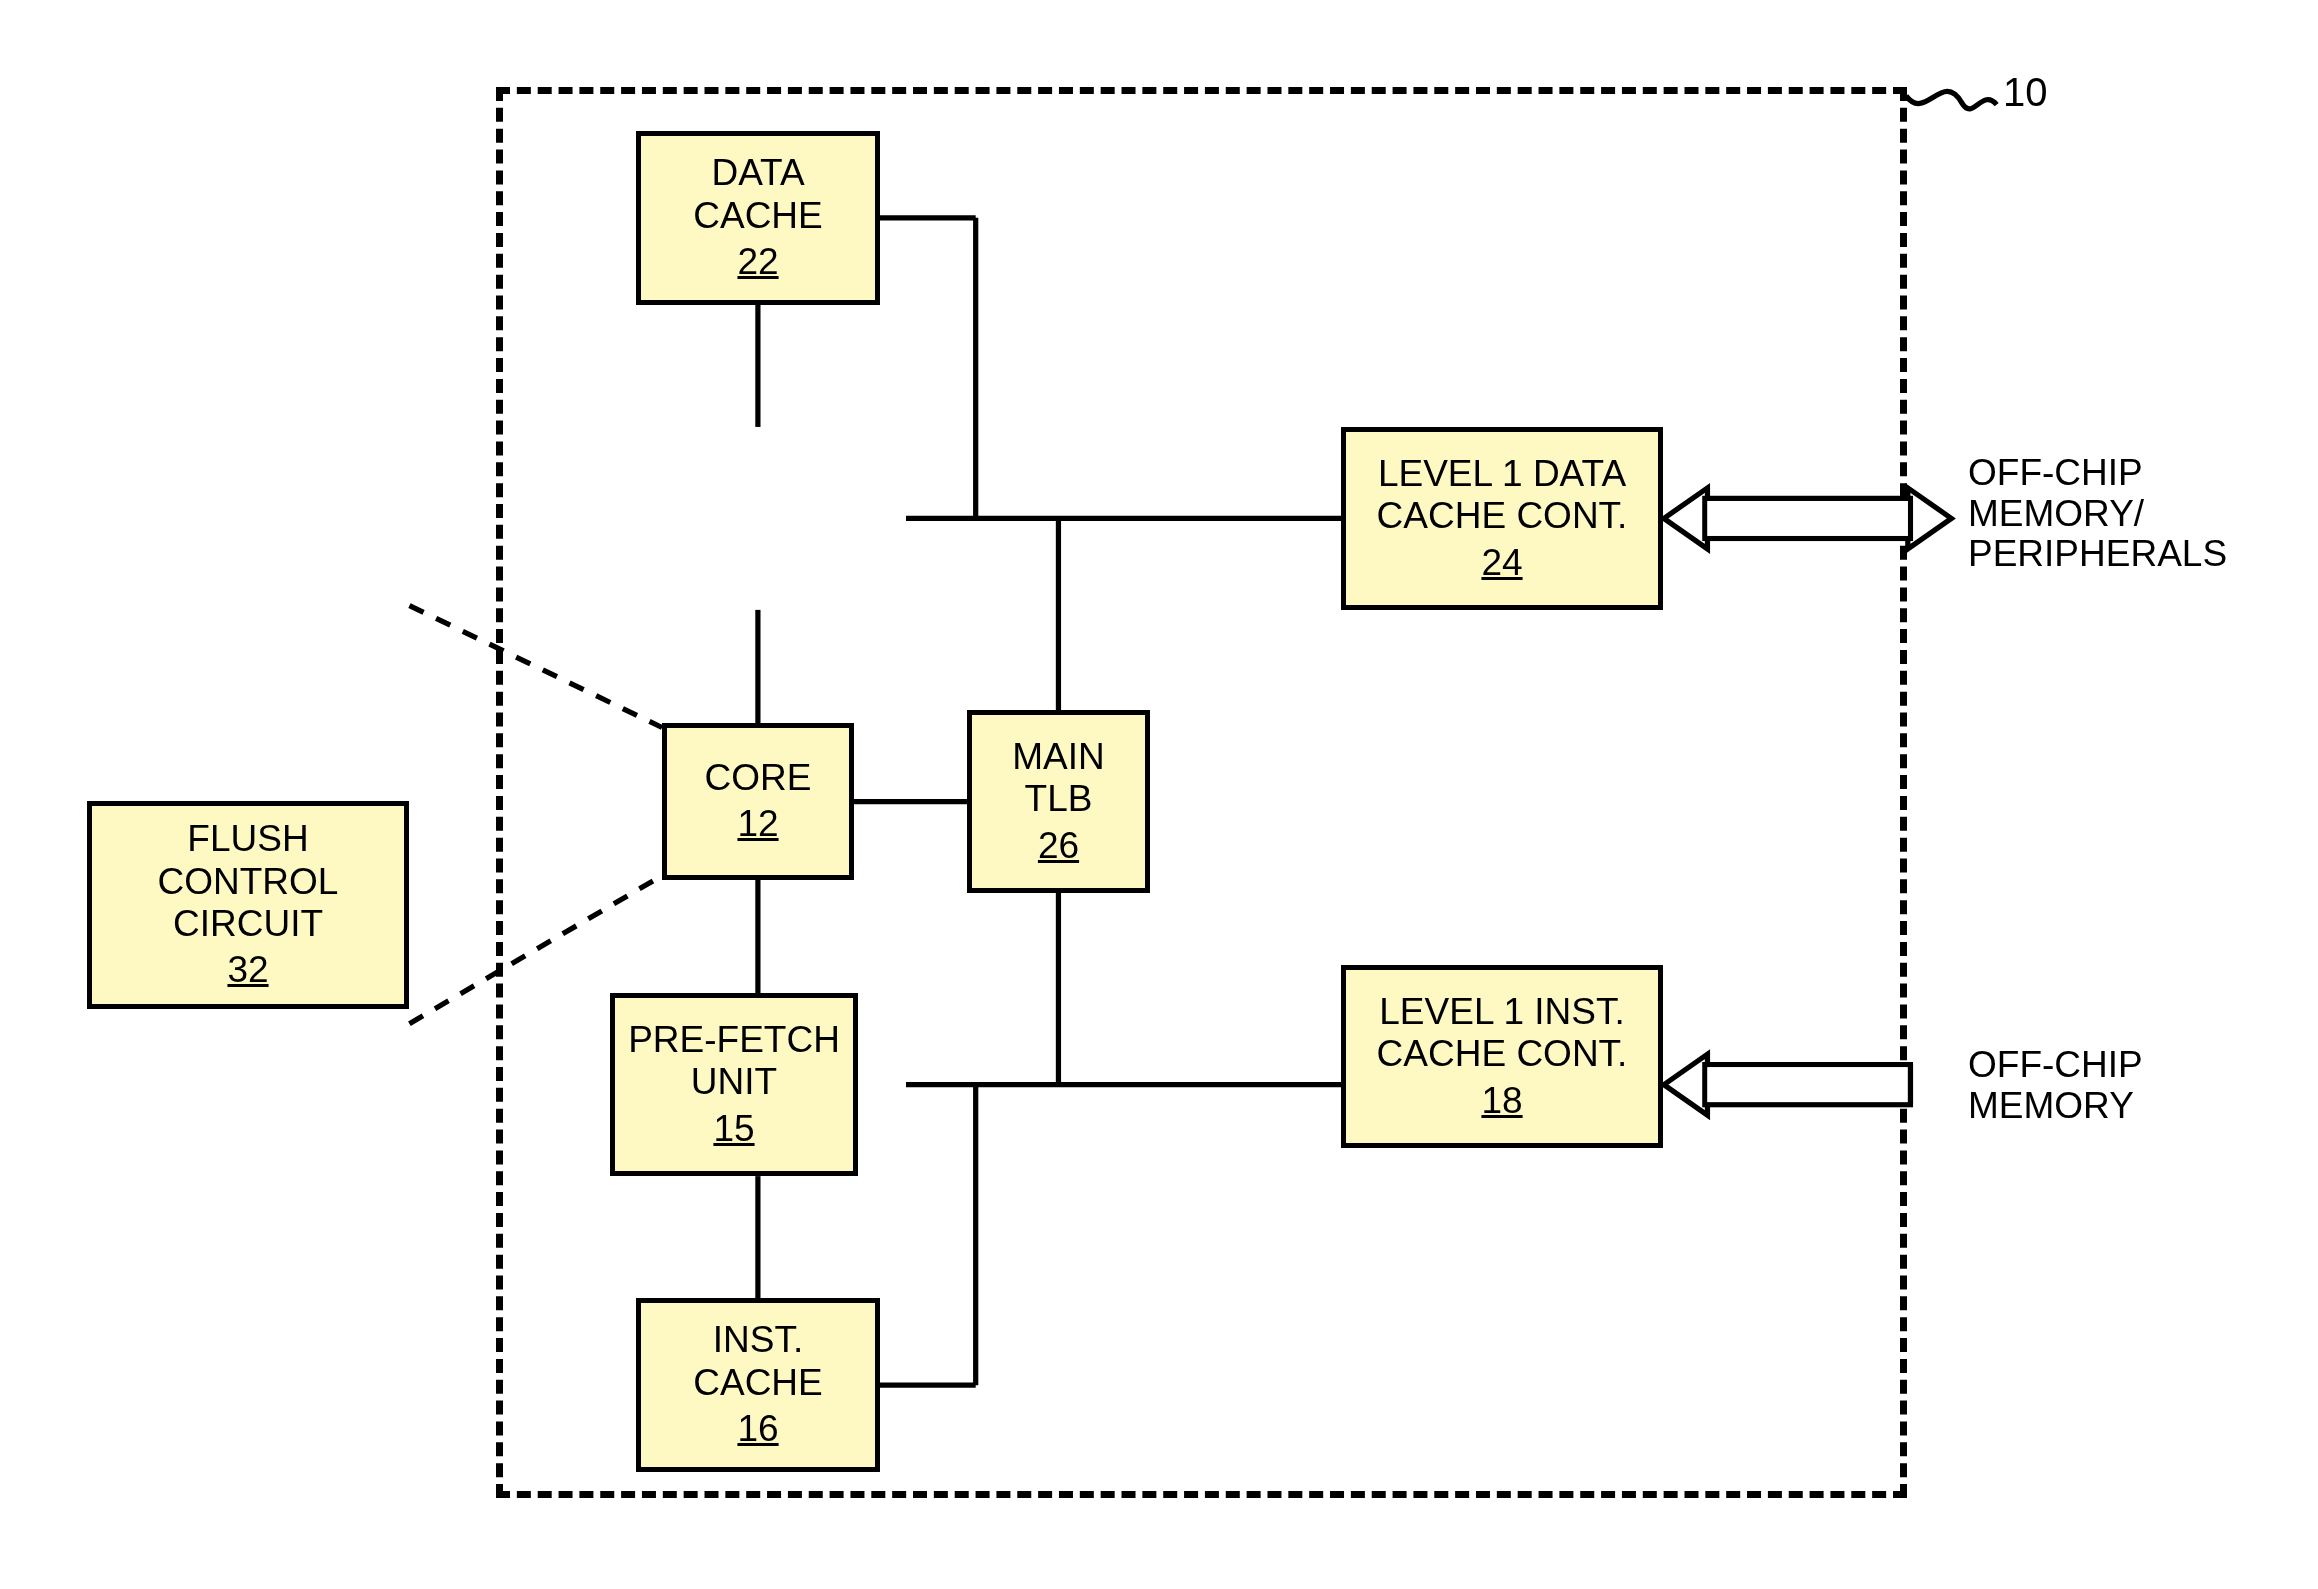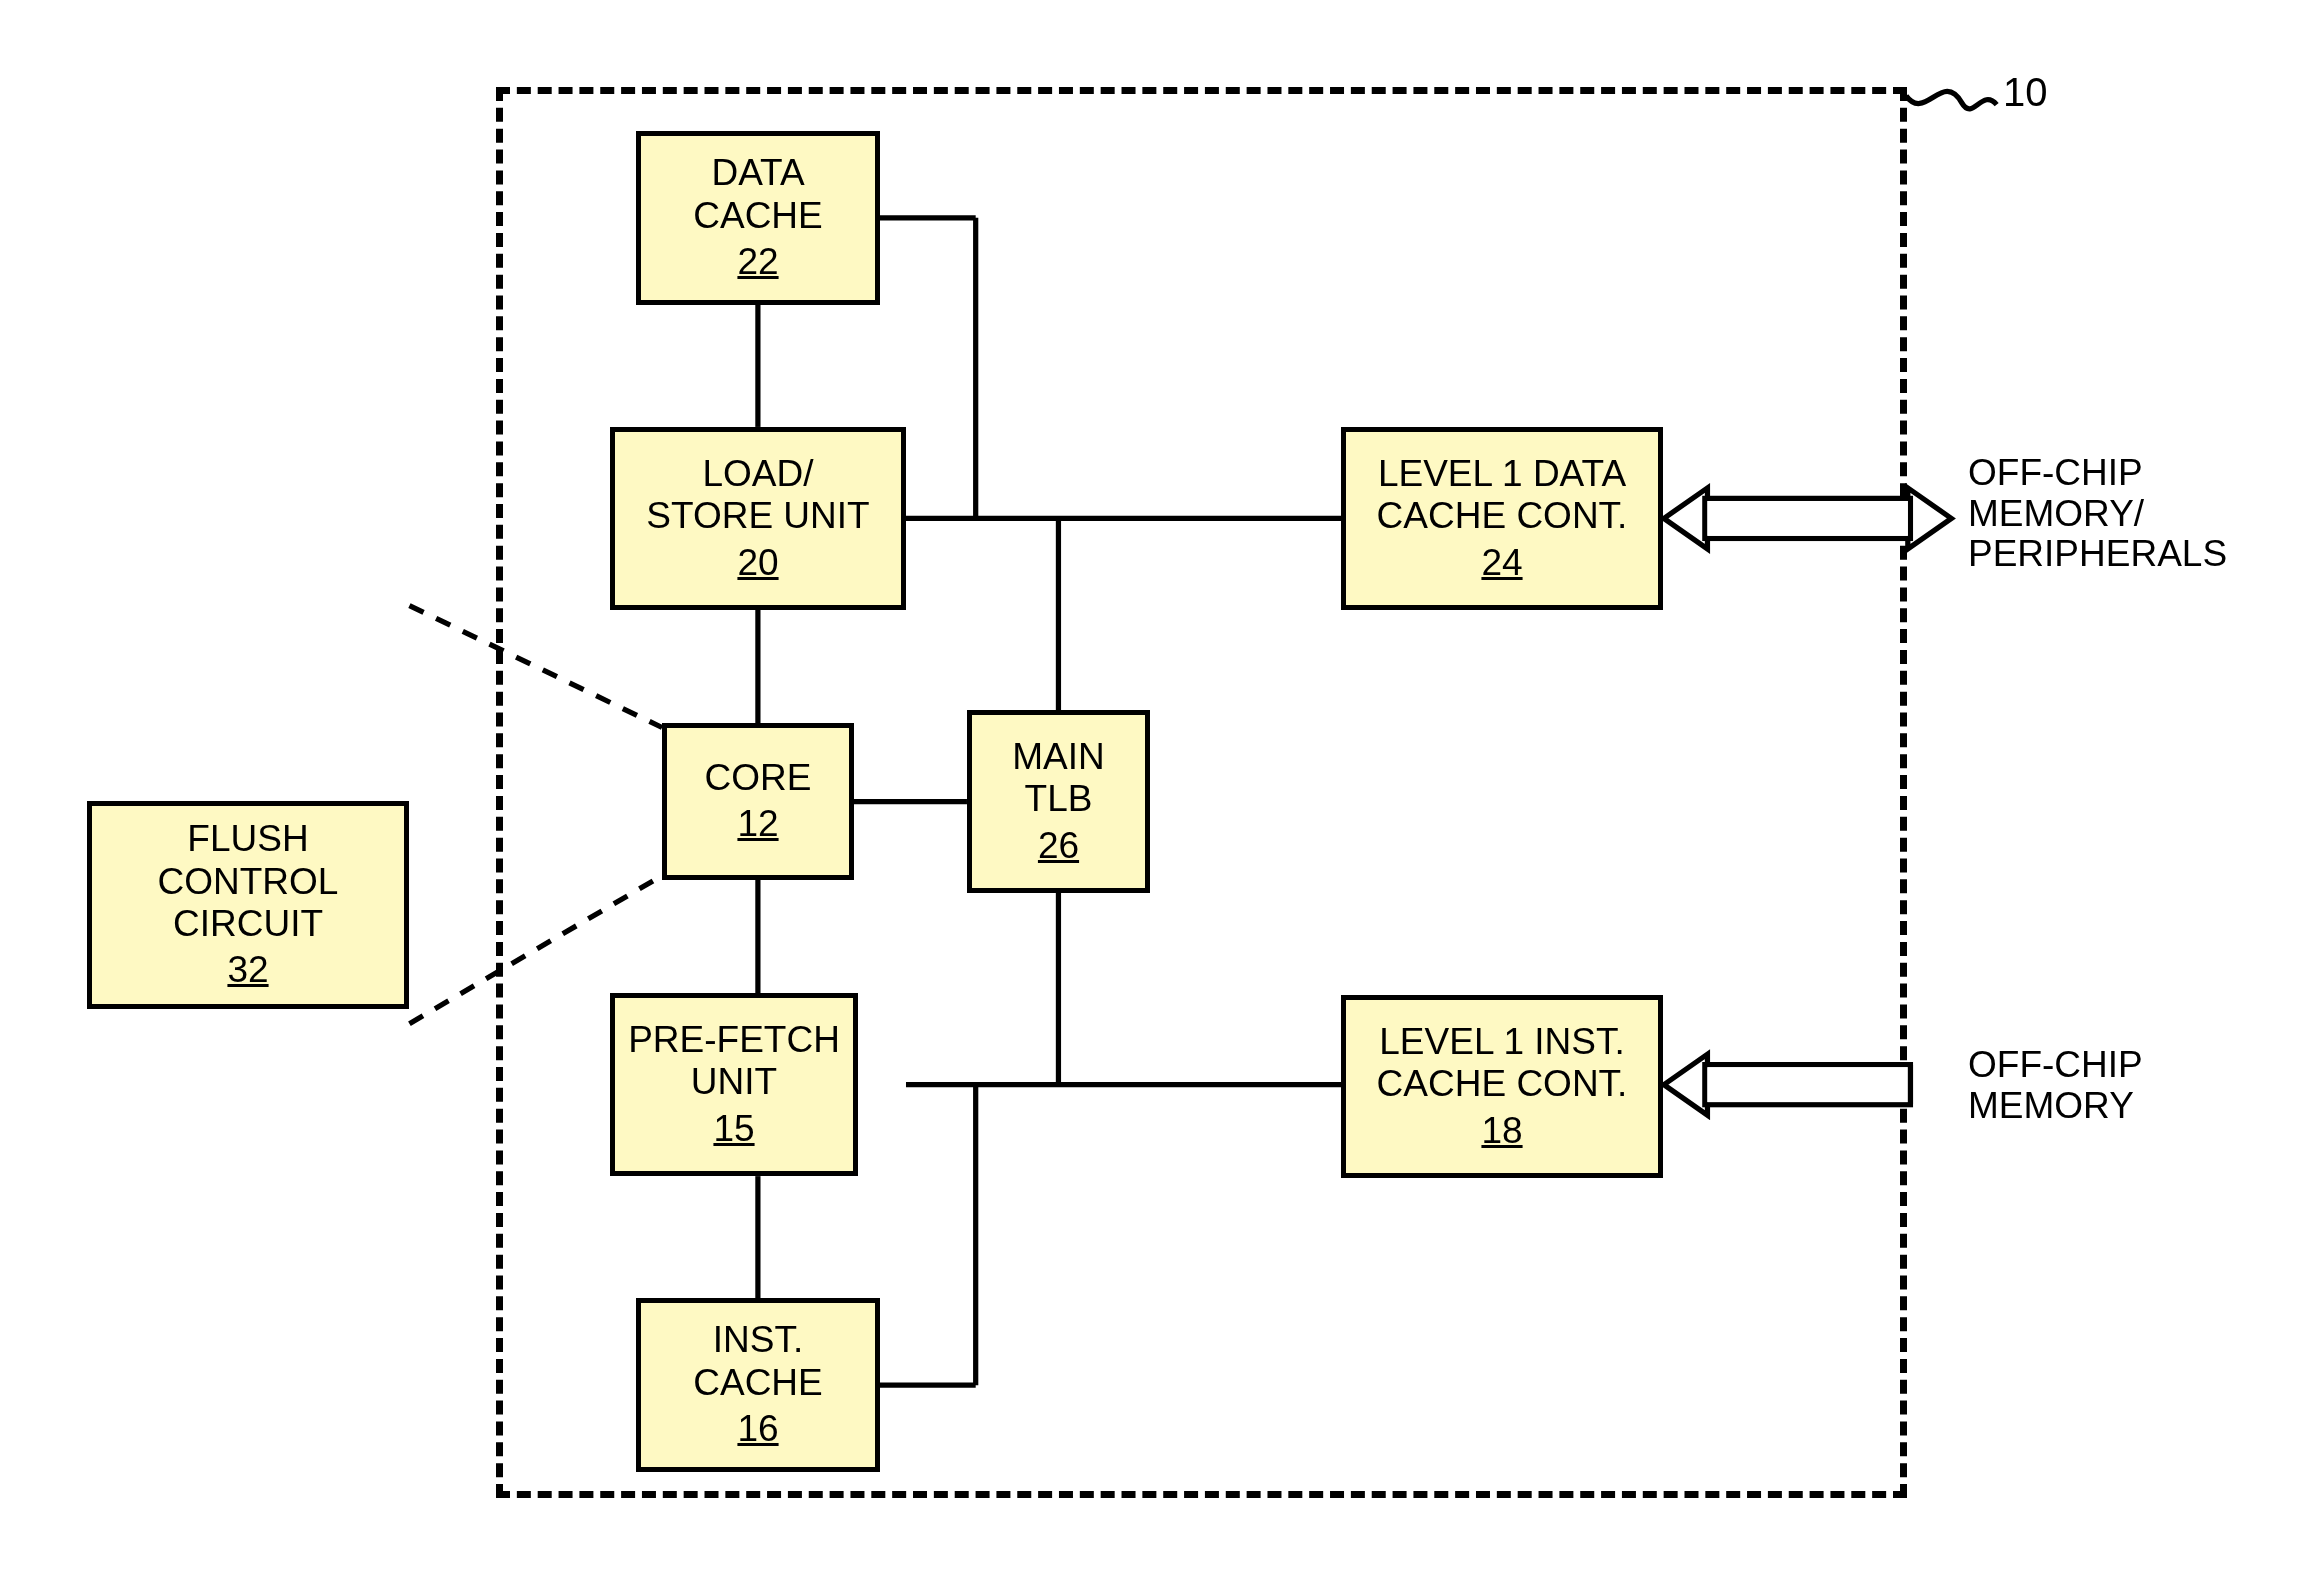--- a/index.html
+++ b/index.html
@@ -67,25 +67,20 @@
     <path d="M2188 110 C2210 140, 2230 80, 2252 118 C2265 140, 2275 100, 2292 120" stroke="#000" stroke-width="6" fill="none"></path>
   </svg>
   <div class="refmark" style="left:2003px; top:70px;"><span>10</span></div>
 
   <div class="block" style="left:636px; top:131px; width:244px; height:174px;">
     <span>DATA</span>
     <span>CACHE</span>
     <span class="ref">22</span>
   </div>
 
-  <div class="block" style="left:610px; top:427px; width:296px; height:183px;">
-    <span>LOAD/</span>
-    <span>STORE UNIT</span>
-    <span class="ref">20</span>
-  </div>
 
   <div class="block" style="left:662px; top:723px; width:192px; height:157px;">
     <span>CORE</span>
     <span class="ref">12</span>
   </div>
 
   <div class="block" style="left:967px; top:710px; width:183px; height:183px;">
     <span>MAIN</span>
     <span>TLB</span>
     <span class="ref">26</span>
@@ -102,21 +97,21 @@
     <span>CACHE</span>
     <span class="ref">16</span>
   </div>
 
   <div class="block" style="left:1341px; top:427px; width:322px; height:183px;">
     <span>LEVEL 1 DATA</span>
     <span>CACHE CONT.</span>
     <span class="ref">24</span>
   </div>
 
-  <div class="block" style="left:1341px; top:995px; width:322px; height:183px;">
+  <div class="block" style="left:1341px; top:965px; width:322px; height:183px;">
     <span>LEVEL 1 INST.</span>
     <span>CACHE CONT.</span>
     <span class="ref">18</span>
   </div>
 
   <div class="block" style="left:87px; top:801px; width:322px; height:208px;">
     <span>FLUSH</span>
     <span>CONTROL</span>
     <span>CIRCUIT</span>
     <span class="ref">32</span>

